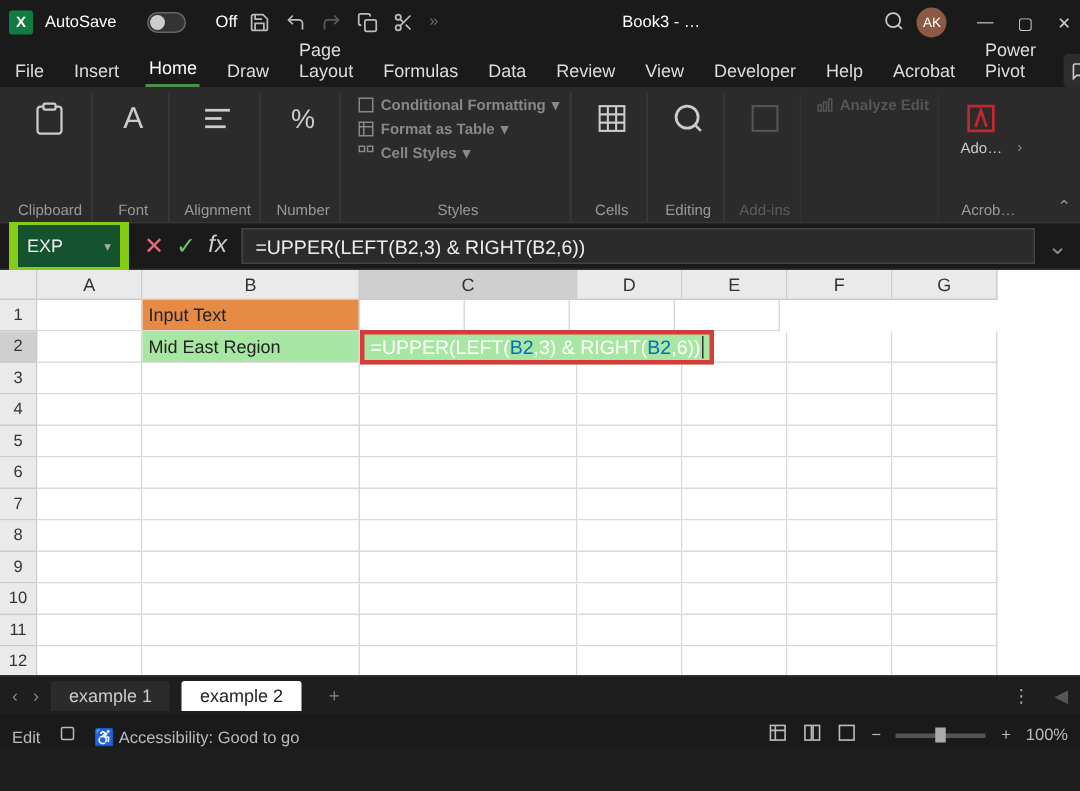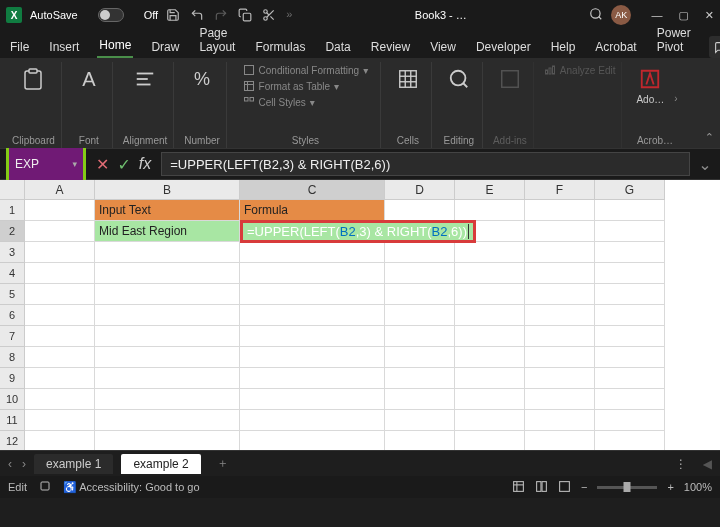--- a/index.html
+++ b/index.html
@@ -25,28 +25,28 @@
   .tabs .right { margin-left:auto; display:flex; gap:6px; }
   .sqbtn { width:24px; height:22px; background:#2d2d2d; border-radius:3px; display:flex; align-items:center; justify-content:center; font-size:11px;}
 
   
   .ribbon { height:90px; background:#2b2b2b; display:flex; align-items:stretch; padding:4px 6px 0 6px; gap:4px; font-size:10px; color:#aaa; position:relative;}
   .group { display:flex; flex-direction:column; align-items:center; justify-content:space-between; padding:2px 6px 2px 6px; border-right:1px solid #3a3a3a;}
   .group:last-of-type{border-right:none;}
   .group .icons { display:flex; gap:6px; align-items:flex-start; flex:1;}
   .bigbtn { display:flex; flex-direction:column; align-items:center; gap:2px; color:#ccc; padding:2px 4px;}
   .bigbtn .ic { width:26px; height:26px; display:flex; align-items:center; justify-content:center;}
-  .smallstack { display:flex; flex-direction:column; gap:4px; color:#888;}
+  .smallstack { display:flex; flex-direction:column; gap:4px; color:#888;font-weight:bold;}
   .smallstack span { display:flex; align-items:center; gap:4px; white-space:nowrap;}
   .group .label { font-size:10px; color:#999; padding-top:2px;}
   .ribbon .collapse { position:absolute; right:6px; bottom:4px; color:#999; font-size:11px;}
 
   
   .fbar { height:32px; background:#1a1a1a; display:flex; align-items:center; padding:4px 6px; gap:6px; border-top:1px solid #333; border-bottom:1px solid #333;}
-  .namebox { width:80px; height:40px; background:#701a75; border:3px solid #84cc16; display:flex; align-items:center; padding:0 6px; font-size:12px; color:#eee;}
+  .namebox { width:80px; height:40px; background:#14532d; border:6px solid #84cc16; display:flex; align-items:center; padding:0 6px; font-size:12px; color:#eee;}
   .namebox .dd { margin-left:auto; font-size:9px; color:#aaa;}
   .fbtns { display:flex; gap:8px; padding:0 4px; align-items:center;}
   .fbtns .x { color:#e06c75;}
   .fbtns .chk { color:#6fbf6f;}
   .fbtns .fx { color:#ccc; font-style:italic;}
   .finput { flex:1; height:24px; background:#2b2b2b; border:1px solid #444; color:#eee; font-family:Consolas, monospace; font-size:13px; padding:0 8px; display:flex; align-items:center;}
   .fbar .toggle2 { width:18px; color:#888; text-align:center;}
 
   
   .gridwrap { position:relative; height:270px; background:#fff; overflow:hidden;}
@@ -71,21 +71,21 @@
   
   .sheetbar { height:26px; background:#1e1e1e; display:flex; align-items:center; padding:0 8px; gap:8px; font-size:12px; border-top:1px solid #333;}
   .sheetbar .nav { display:flex; gap:10px; color:#888;}
   .sheettab { padding:3px 12px; background:#2b2b2b; color:#ccc; border-radius:2px 2px 0 0;}
   .sheettab.active { background:#fff; color:#222; }
   .sheetbar .plus { color:#888; padding:0 8px;}
   .sheetbar .sep { flex:1; }
   .sheetbar .more { color:#aaa; }
 
   
-  .status { height:22px; background:#1a1a1a; display:flex; align-items:center; padding:0 8px; font-size:11px; color:#bbb; gap:12px;}
+  .status { height:22px; background:#1a1a1a; display:flex; align-items:flex-end; padding:0 8px; font-size:11px; color:#bbb; gap:12px;}
   .status .right { margin-left:auto; display:flex; gap:10px; align-items:center;}
   .zoomslider { width:60px; height:3px; background:#555; position:relative;}
   .zoomslider::after{content:''; position:absolute; width:7px; height:10px; background:#aaa; top:-4px; left:50%; transform:translateX(-50%);}
 
   svg { pointer-events:none; }
 </style>
 </head>
 <body>
 
 <div class="titlebar">
@@ -346,21 +346,20 @@
     <div class="rowhdr">8</div>
     <div class="rowhdr">9</div>
     <div class="rowhdr">10</div>
     <div class="rowhdr">11</div>
     <div class="rowhdr">12</div>
   </div>
   <div class="cells">
     <div class="row">
       <div class="cell"></div>
       <div class="cell wide hdrcell">Input Text</div>
-      <div class="cell wide hdrcell">Formula</div>
       <div class="cell"></div>
       <div class="cell"></div>
       <div class="cell"></div>
       <div class="cell"></div>
     </div>
     <div class="row">
       <div class="cell"></div>
       <div class="cell wide greencell">Mid East Region</div>
       <div class="cell wide greencell"></div>
       <div class="cell greencell"></div>

